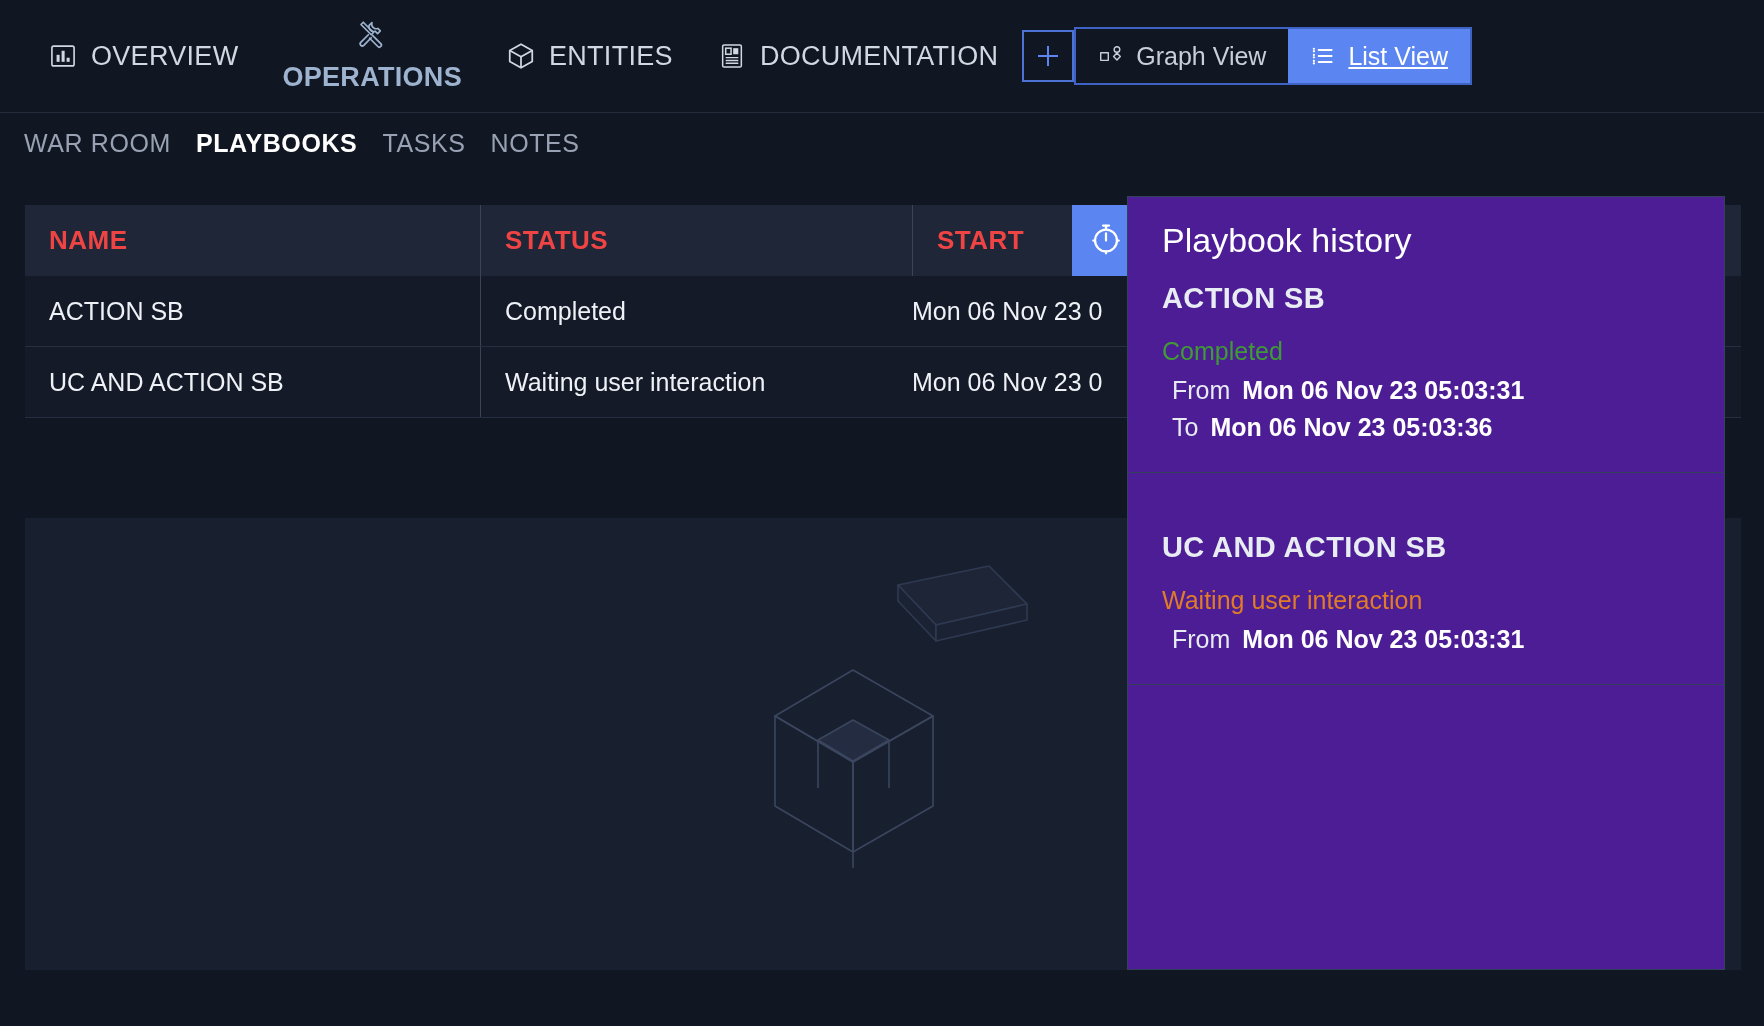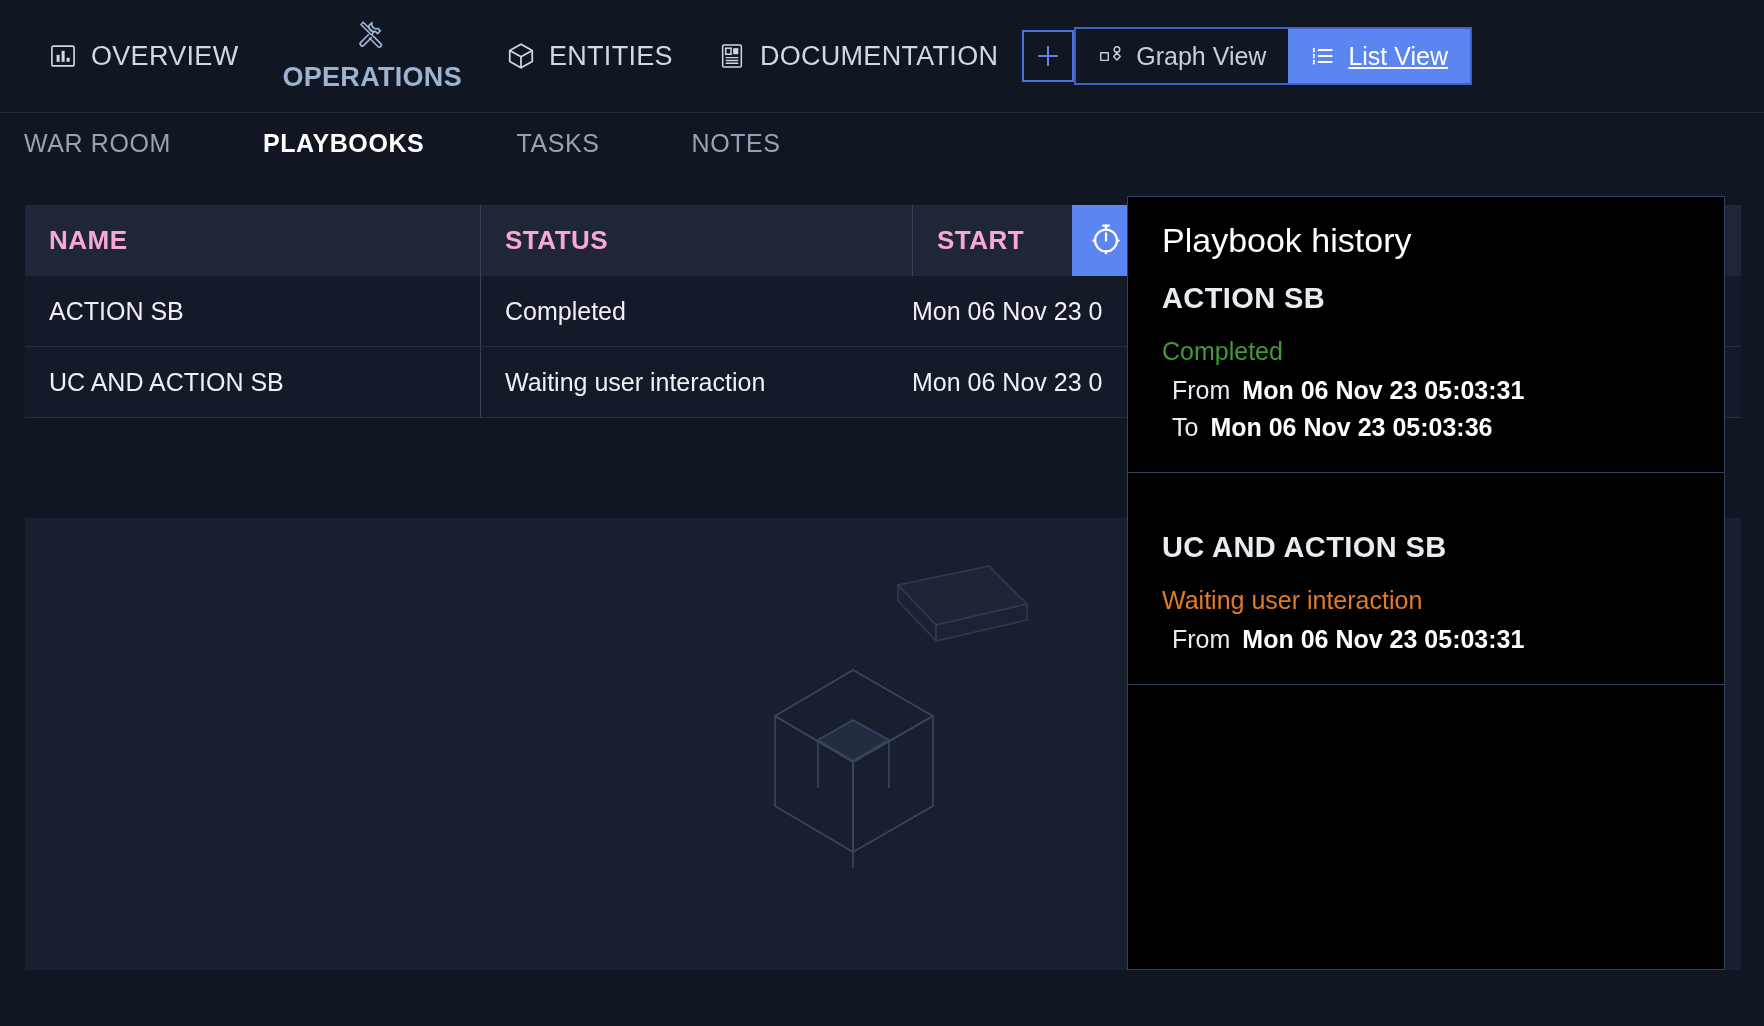--- a/index.html
+++ b/index.html
@@ -51,36 +51,36 @@
   }
   .vt.sel { background: #5b85f0; color: #ffffff; text-decoration: underline; }
   .vt svg { display: block; flex: 0 0 auto; }
 
   
   .subtabs {
     position: absolute; left: 0; top: 112px;
     width: 1764px; height: 62px;
     border-top: 1px solid #242c3c;
     display: flex; align-items: center;
-    padding-left: 24px; gap: 92px;
+    padding-left: 24px; gap: 25px;
   }
   .subtab {
     font-size: 25px; color: #98a2b3; letter-spacing: 0.6px; cursor: pointer;
     white-space: nowrap;
   }
   .subtab.active { color: #ffffff; font-weight: 700; }
 
   
   .table {
     position: absolute; left: 25px; top: 205px;
     width: 1716px;
   }
   .trow { display: flex; align-items: stretch; height: 71px; }
   .thead { background: #1f2638; }
-  .thead .tcell { color: #f9a8d4; font-size: 26px; font-weight: 700; letter-spacing: 0.5px; }
+  .thead .tcell { color: #ef4444; font-size: 26px; font-weight: 700; letter-spacing: 0.5px; }
   .tbody-row { background: #141a27; border-bottom: 1px solid #262e42; }
   .tbody-row .tcell { font-size: 25px; color: #eef1f6; }
   .tcell {
     display: flex; align-items: center;
     padding: 0 24px; overflow: hidden; white-space: nowrap;
   }
   .col-name   { width: 455px; }
   .col-status { width: 432px; border-left: 1px solid #3b4356; }
   .col-start  { width: 160px; border-left: 1px solid #3b4356; }
   .thead .col-start { width: 160px; }
@@ -106,21 +106,21 @@
   }
   .empty-art {
     position: absolute; left: 740px; top: 20px;
     opacity: 1;
   }
 
   
   .panel {
     position: absolute; left: 1127px; top: 196px;
     width: 598px; height: 774px;
-    background: #000000;
+    background: #4c1d95;
     border: 1px solid #33405e;
     overflow: hidden;
   }
   .panel-title {
     font-size: 34px; color: #ffffff; font-weight: 400;
     padding: 24px 34px 0 34px;
   }
   .hist-block { padding: 22px 34px 26px 34px; }
   .hist-name {
     font-size: 29px; font-weight: 700; color: #e8ecf3;

